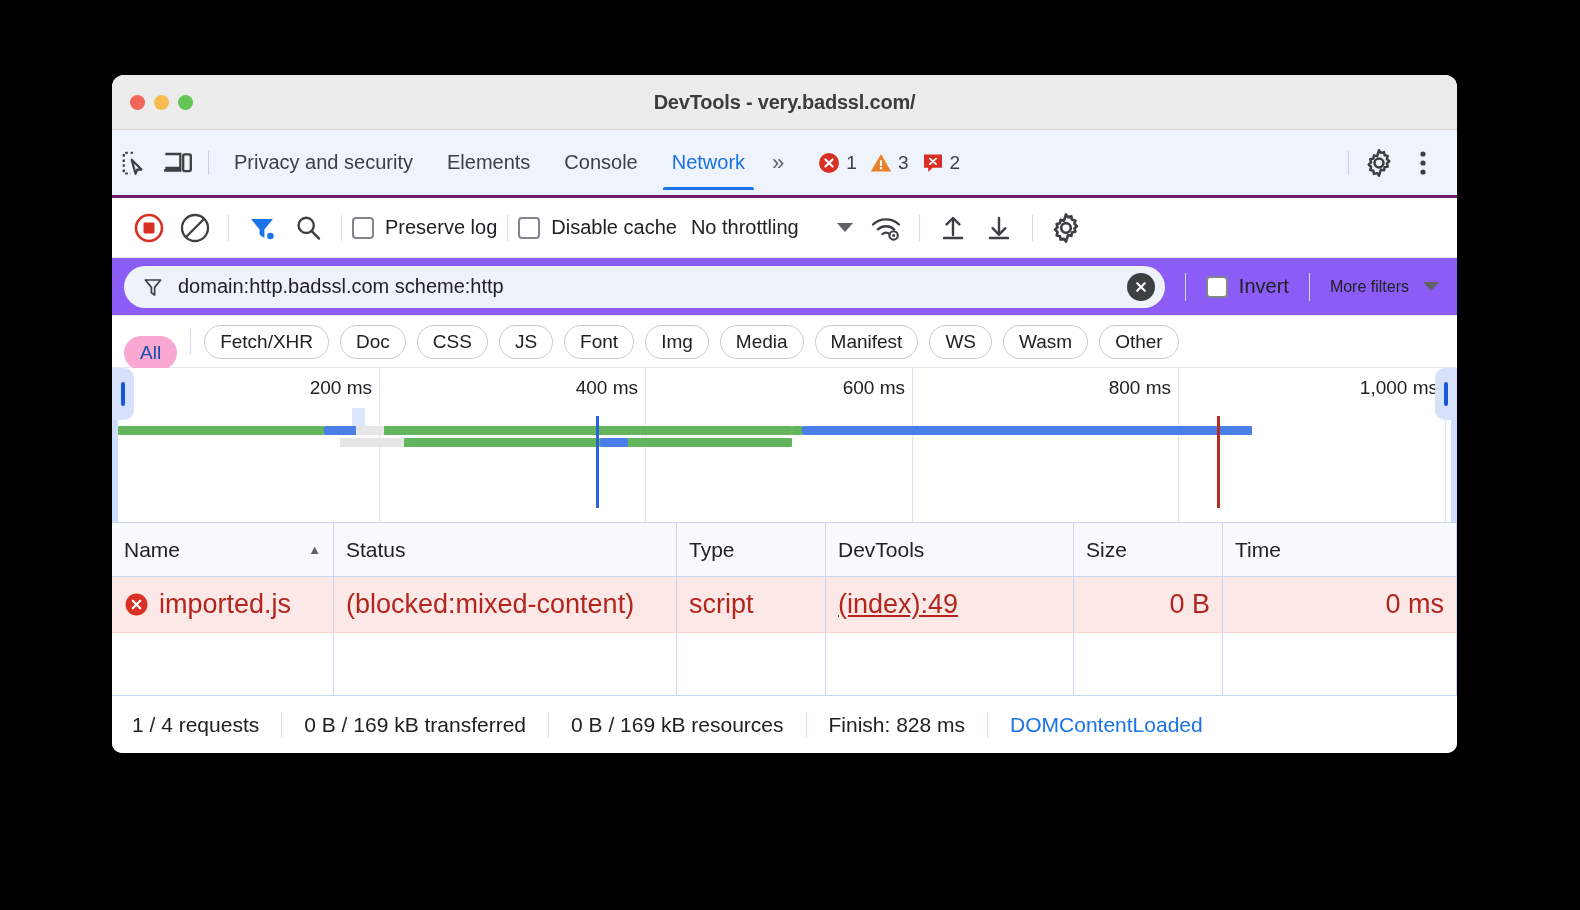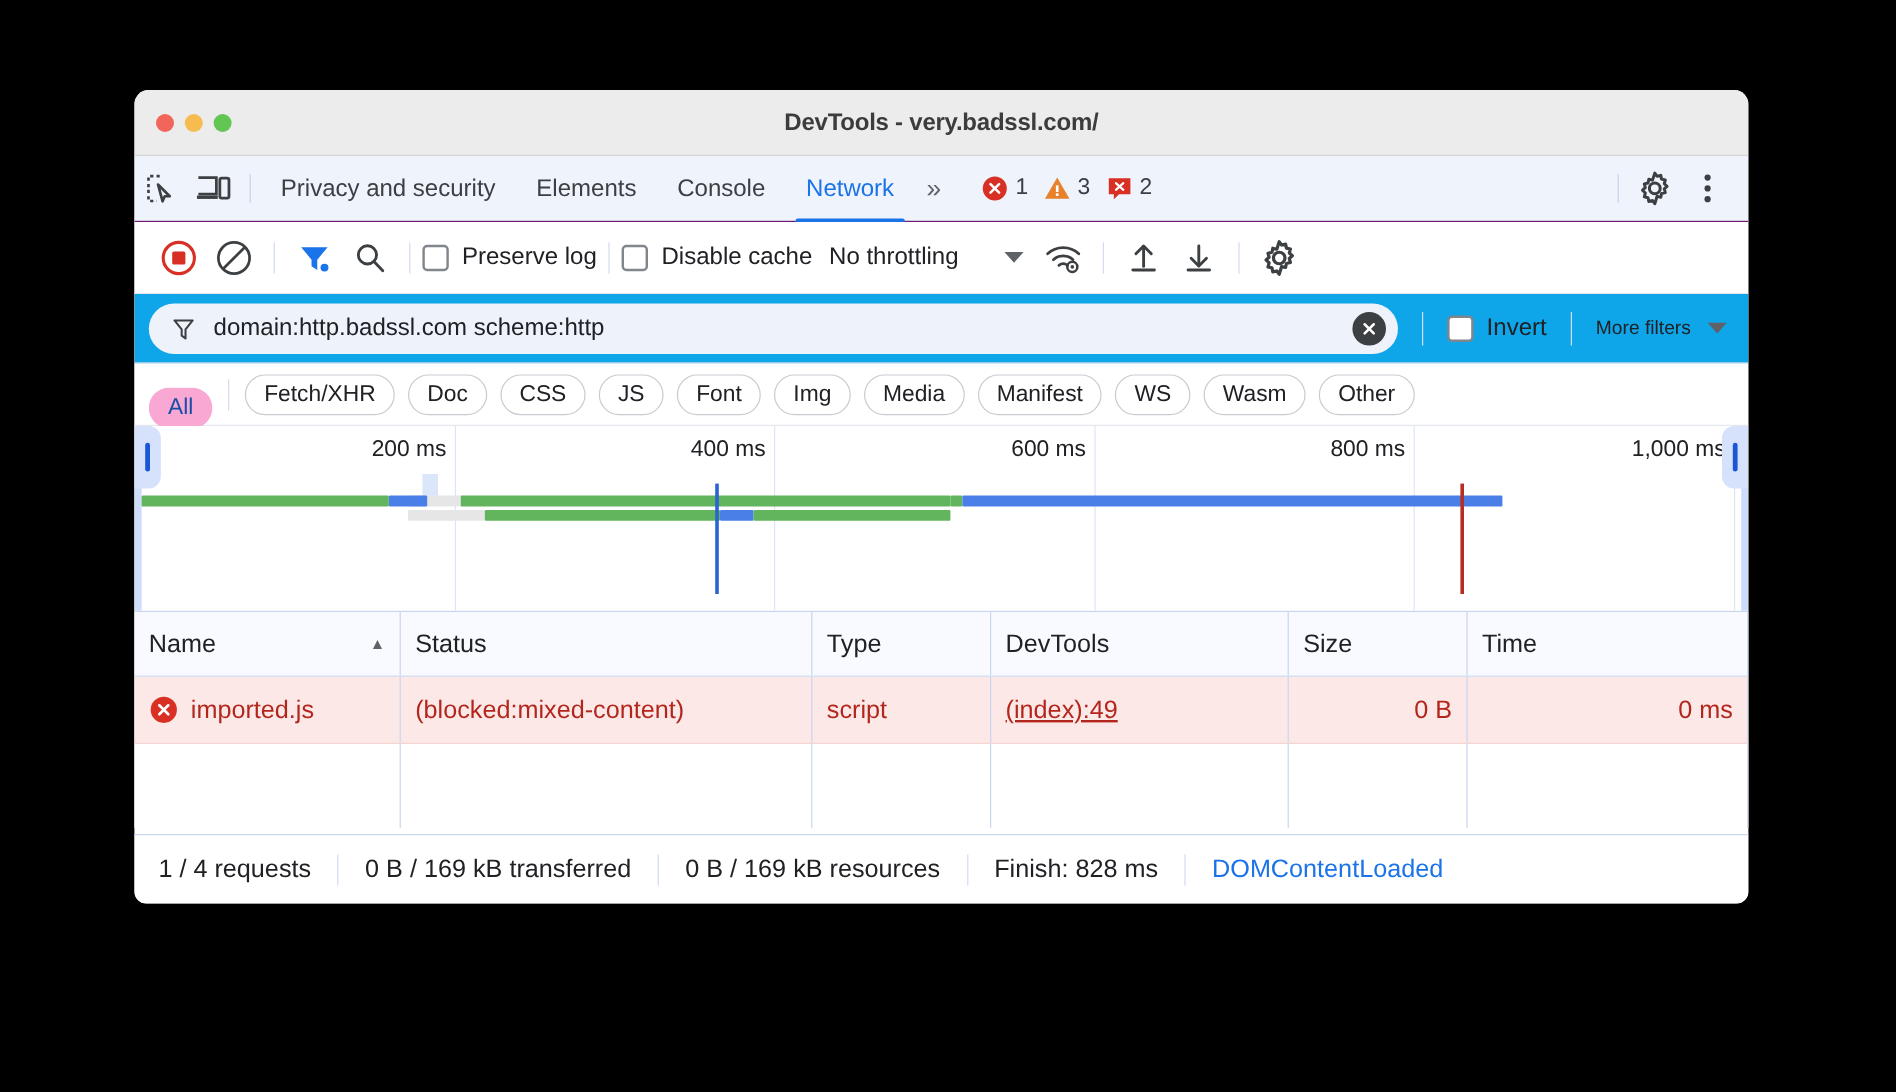--- a/index.html
+++ b/index.html
@@ -35,24 +35,24 @@
   .dot.y { background: #f6bc4f; }
   .dot.g { background: #62c554; }
   #title {
     position: absolute; left: 0; right: 0; text-align: center;
     font-size: 20px; font-weight: bold; color: #3c3c3c;
     letter-spacing: -.2px;
   }
 
   
   #tabbar {
-    height: 55px;
+    height: 68px;
     background: #eff3fc;
     display: flex; align-items: center;
-    border-bottom: 1px solid #701a75;
+    border-bottom: 3px solid #701a75;
     position: relative;
   }
   .tb-icon { width: 44px; display: flex; align-items: center; justify-content: center; cursor: pointer; }
   .vsep { width: 1px; height: 24px; background: #c8d0e4; margin: 0 8px; }
   .tab {
     font-size: 20px; color: #3c4043;
     padding: 0 17px; height: 55px; line-height: 55px;
     cursor: pointer; position: relative; white-space: nowrap;
   }
   .tab.active { color: #1a73e8; }
@@ -76,21 +76,21 @@
   .tsep { width: 1px; height: 26px; background: #d3dcef; margin: 0 10px; }
   .cbwrap { display: flex; align-items: center; gap: 11px; cursor: pointer; white-space: nowrap; }
   .cbox { width: 22px; height: 22px; border: 2px solid #80868b; border-radius: 4px; background: #fff; flex: none; }
   .cblabel { font-size: 20px; color: #202124; }
   #throttle { display: flex; align-items: center; gap: 38px; margin-left: 14px; cursor: pointer; }
   #throttle .tlabel { font-size: 20px; color: #202124; white-space: nowrap; }
   .caret { width:0;height:0;border-left:8px solid transparent;border-right:8px solid transparent;border-top:9px solid #5f6368; }
 
   
   #filterbar {
-    height: 58px; background: #0ea5e9;
+    height: 58px; background: #8b5cf6;
     display: flex; align-items: center; padding: 0 12px;
     border-bottom: 1px solid #e4e7ee;
   }
   #filterinput {
     flex: 1; height: 42px; background: #eef2fb; border-radius: 21px;
     display: flex; align-items: center; padding: 0 10px 0 18px; cursor: text;
     min-width: 0;
   }
   #filtertext { font-size: 20px; color: #202124; margin-left: 14px; white-space: nowrap; overflow: hidden; }
   #clearbtn { margin-left: auto; width: 28px; height: 28px; border-radius: 50%; background: #3c4043;
@@ -132,21 +132,21 @@
   .eventline.load { background: #b62d24; }
   .tallmark { position:absolute; width: 13px; background:#dce6fb; }
 
   
   #table { background:#fff; }
   #thead { display:flex; height: 54px; background:#f8faff; border-bottom: 1px solid #c9d6f0; }
   .th { display:flex; align-items:center; font-size:21px; color:#202124; padding: 0 12px;
         border-right: 1px solid #c9d6f0; position: relative; cursor: pointer; }
   .th .sortarrow { margin-left: auto; font-size: 13px; color: #5f6368; }
   .trow { display:flex; height: 56px; background: #fce8e6; border-bottom: 1px solid #f3d6d3; }
-  .td { display:flex; align-items:center; font-size:21px; color:#b3261e; padding: 0 12px;
+  .td { display:flex; align-items:center; font-size:27px; color:#b3261e; padding: 0 12px;
         border-right: 1px solid #c9d6f0; overflow:hidden; white-space:nowrap; }
   .td.num { justify-content: flex-end; }
   .filler { display:flex; height: 70px; background:#fff; }
   .fcell { border-right: 1px solid #c9d6f0; }
   .errdot { width: 25px; height:25px; flex:none; margin-right: 10px; }
   .linkcell { text-decoration: underline; cursor: pointer; }
 
   
   #statusbar {
     position:absolute; left:0; right:0; bottom:0; height: 58px;

